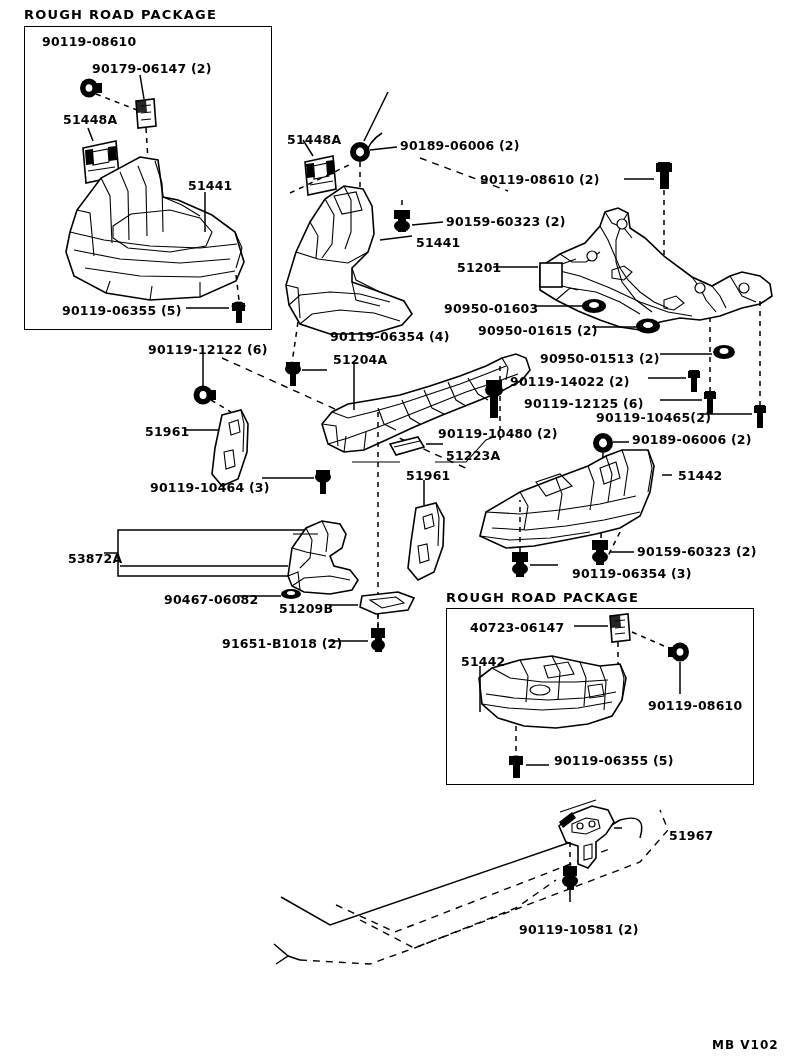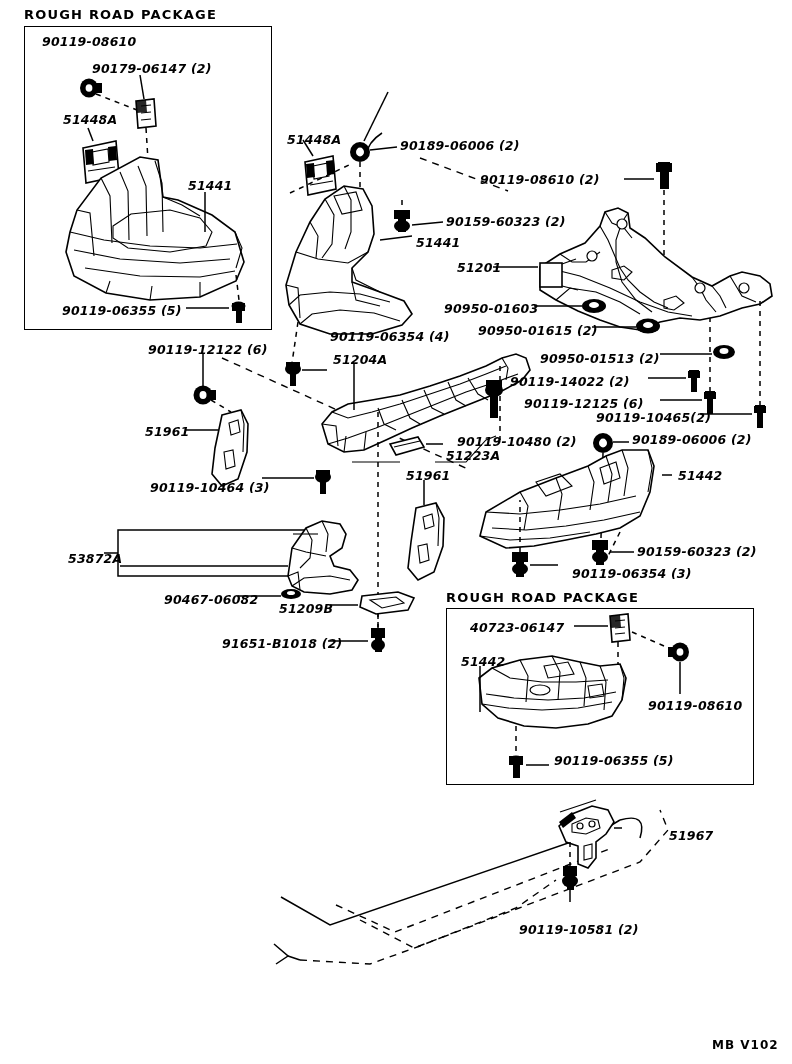--- a/index.html
+++ b/index.html
@@ -1,20 +1,20 @@
 <!DOCTYPE html>
 <html><head>
 <meta charset="utf-8">
 <style>
   html,body{margin:0;padding:0;background:#ffffff;}
   body{width:792px;height:1064px;position:relative;overflow:hidden;
        font-family:"DejaVu Sans","Liberation Sans",sans-serif;color:#000;}
   #sheet{position:absolute;left:0;top:0;width:792px;height:1064px;}
   .lbl{position:absolute;font-weight:bold;font-size:12.5px;letter-spacing:.2px;
-       white-space:nowrap;line-height:1;font-family:"DejaVu Sans","Liberation Sans",sans-serif;font-style:italic;}
+       white-space:nowrap;line-height:1;font-family:"DejaVu Sans","Liberation Sans",sans-serif;}
   .boxtitle{position:absolute;font-weight:bold;font-size:13px;white-space:nowrap;
             letter-spacing:1.2px;line-height:1;}
   .framebox{position:absolute;border:1.6px solid #000;background:transparent;}
   .footer{position:absolute;font-weight:bold;font-size:12px;letter-spacing:1px;}
   svg{position:absolute;left:0;top:0;width:792px;height:1064px;overflow:visible;}
   .ln{stroke:#000;stroke-width:1.5;fill:none;}
   .thin{stroke:#000;stroke-width:1.1;fill:none;}
   .dash{stroke:#000;stroke-width:1.5;fill:none;stroke-dasharray:5 5;}
   .dash2{stroke:#000;stroke-width:1.4;fill:none;stroke-dasharray:7 6;}
   .part{stroke:#000;stroke-width:1.6;fill:#fff;}
@@ -435,21 +435,21 @@
       <div class="lbl" style="left: 444px; top: 303px;">90950-01603</div>
       <div class="lbl" style="left: 478px; top: 325px;">90950-01615 (2)</div>
       <div class="lbl" style="left: 148px; top: 344px;">90119-12122 (6)</div>
       <div class="lbl" style="left: 330px; top: 331px;">90119-06354 (4)</div>
       <div class="lbl" style="left: 540px; top: 353px;">90950-01513 (2)</div>
       <div class="lbl" style="left: 333px; top: 354px;">51204A</div>
       <div class="lbl" style="left: 510px; top: 376px;">90119-14022 (2)</div>
       <div class="lbl" style="left: 524px; top: 398px;">90119-12125 (6)</div>
       <div class="lbl" style="left: 596px; top: 412px;">90119-10465(2)</div>
       <div class="lbl" style="left: 145px; top: 426px;">51961</div>
-      <div class="lbl" style="left: 457px; top: 428px; margin-top: 8px;">90119-10480 (2)</div>
+      <div class="lbl" style="left: 438px; top: 428px;">90119-10480 (2)</div>
       <div class="lbl" style="left: 632px; top: 434px;">90189-06006 (2)</div>
       <div class="lbl" style="left: 446px; top: 450px;">51223A</div>
       <div class="lbl" style="left: 678px; top: 470px;">51442</div>
       <div class="lbl" style="left: 150px; top: 482px;">90119-10464 (3)</div>
       <div class="lbl" style="left: 406px; top: 470px;">51961</div>
       <div class="lbl" style="left: 68px; top: 553px;">53872A</div>
       <div class="lbl" style="left: 637px; top: 546px;">90159-60323 (2)</div>
       <div class="lbl" style="left: 572px; top: 568px;">90119-06354 (3)</div>
       <div class="lbl" style="left: 164px; top: 594px;">90467-06082</div>
       <div class="lbl" style="left: 279px; top: 603px;">51209B</div>

